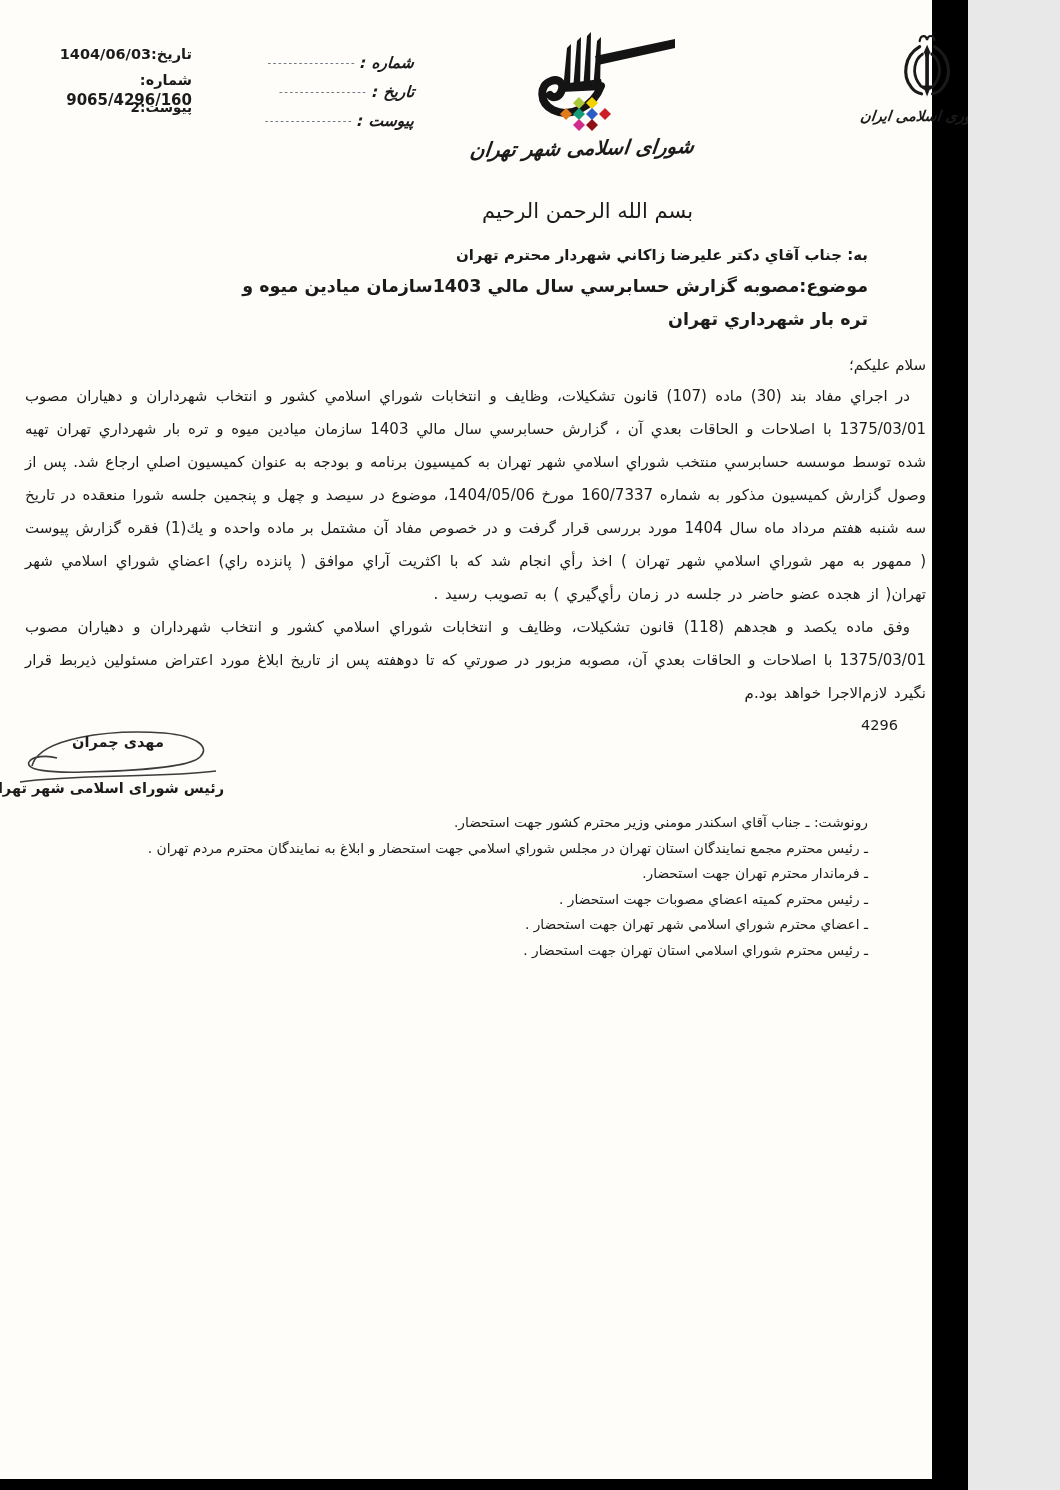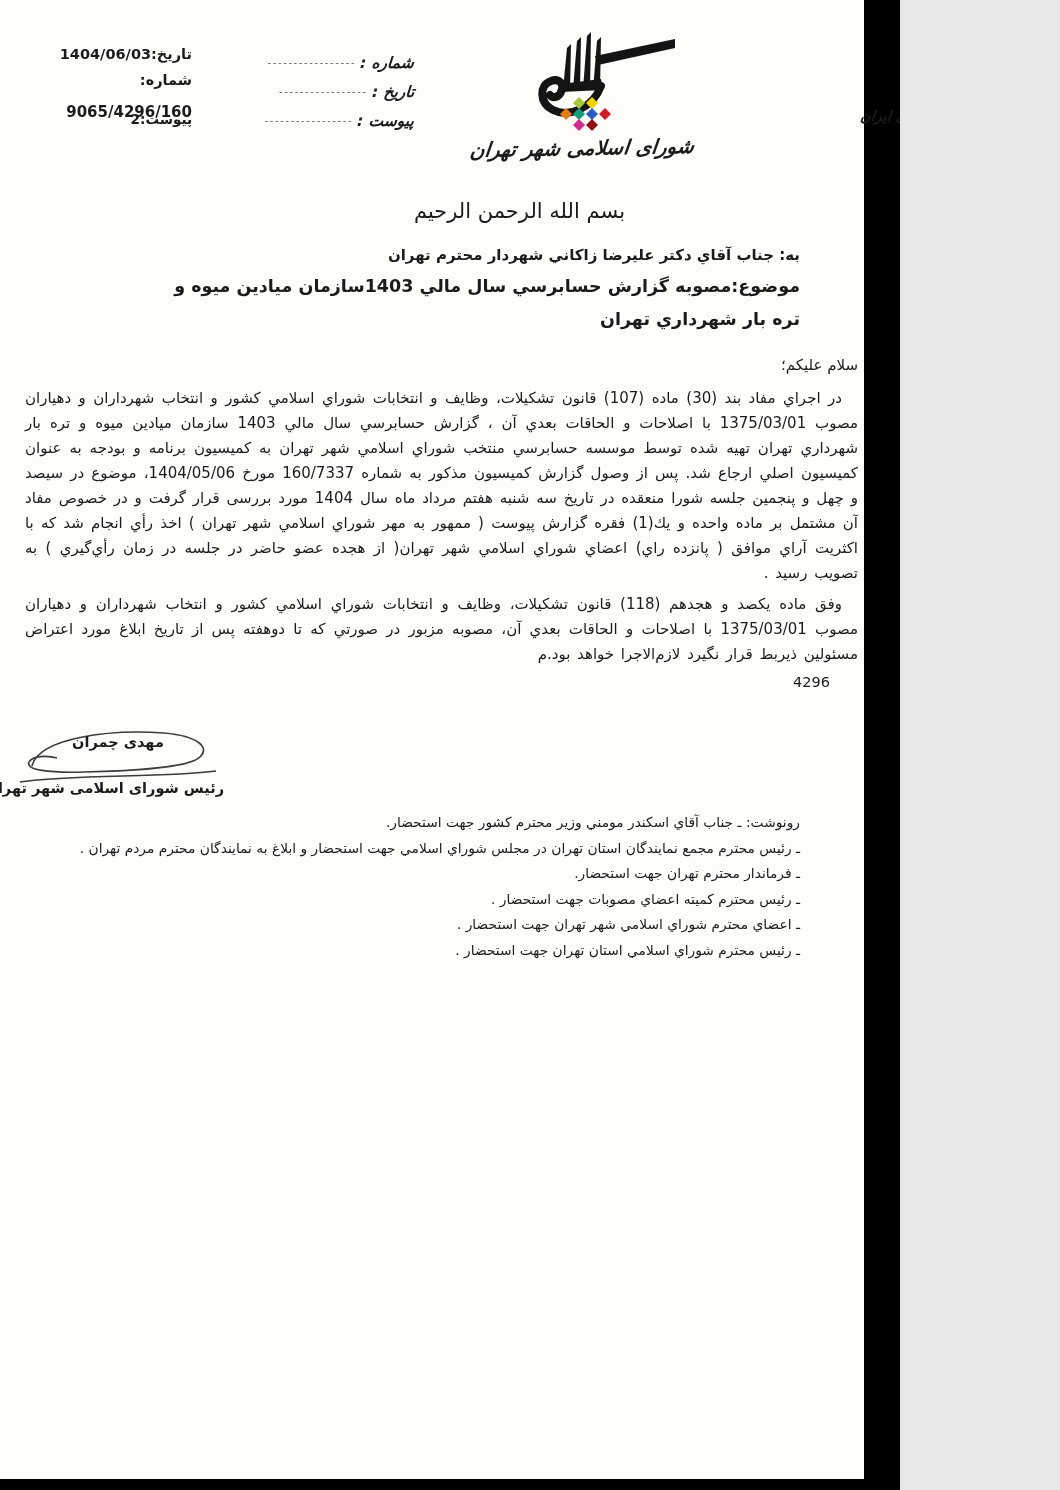--- a/index.html
+++ b/index.html
@@ -1,28 +1,28 @@
 <!DOCTYPE html>
 <html lang="fa"><head>
 <meta charset="utf-8">
 <style>
   html,body{margin:0;padding:0;background:#e8e8e8;}
   #page{
-    position:relative;width:900px;height:1490px;background:#fefdfa;overflow:hidden;
+    position:relative;width:968px;height:1490px;background:#fefdfa;overflow:hidden;
     font-family:"DejaVu Sans", sans-serif;color:#1b1b1b;
   }
   
   .scan-right{position:absolute;top:0;right:0;width:36px;height:100%;background:#000;}
   .scan-bottom{position:absolute;bottom:0;left:0;width:100%;height:11px;background:#000;}
   .scan-line{position:absolute;left:994px;top:46px;width:2px;height:120px;background:#a9a59a;opacity:.65;}
 
   
   .stamp{position:absolute;top:46px;left:40px;width:152px;direction:rtl;text-align:right;font-weight:bold;}
   .stamp .s-date{font-size:14.5px;margin-bottom:10px;}
-  .stamp .s-numlbl{font-size:14.5px;margin-bottom:15px;}
+  .stamp .s-numlbl{font-size:14.5px;margin-bottom:3px;}
   .stamp .s-num{font-size:15px;}
   .stamp .s-att{font-size:13.5px;margin-top:-10px;}
 
   
   .formf{position:absolute;top:48px;left:224px;width:190px;direction:rtl;}
   .formf .frow{display:flex;align-items:center;height:29px;gap:4px;}
   .formf .flbl{font-style:italic;font-weight:bold;font-size:15.5px;white-space:nowrap;transform:skewX(-4deg);}
   .formf .fdots{direction:ltr;color:#5a6670;font-size:10px;letter-spacing:1.6px;white-space:nowrap;overflow:hidden;max-width:118px;}
 
   
@@ -32,21 +32,21 @@
   
   .emblem{position:absolute;top:30px;left:850px;width:156px;text-align:center;}
   .emblem .caption{font-size:14.5px;font-weight:bold;font-style:italic;margin-top:0;white-space:nowrap;transform:skewX(-6deg);}
 
   
   .letter{position:absolute;top:196px;left:25px;right:42px;direction:rtl;}
   .bismillah{font-size:21px;line-height:30px;text-align:right;padding-left:0;margin:0 233px 17px 0;}
   .to-line{font-weight:bold;font-size:15px;line-height:24px;margin:9px 58px 0 0;}
   .subject{font-weight:bold;font-size:17.5px;line-height:33px;width:648px;margin:3px 58px 0 auto;}
   .salutation{font-size:15px;line-height:30px;margin:14px 0 0 0;}
-  .bodyp{font-size:15px;line-height:25px;text-align:justify;text-indent:16px;margin:6px 0 0 0;word-spacing:2px;}
+  .bodyp{font-size:15px;line-height:33px;text-align:justify;text-indent:16px;margin:0 0 0 0;word-spacing:2px;}
   .refnum{font-size:14.5px;line-height:30px;margin:0 28px 0 0;text-align:right;}
 
   
   .sig{position:absolute;top:724px;left:12px;width:212px;text-align:center;}
   .sig .flourish{position:absolute;top:0;left:0;}
   .sig .sig-name{position:relative;font-size:14.5px;font-weight:bold;top:10px;direction:rtl;}
   .sig .sig-title{position:relative;font-size:14.5px;font-weight:bold;top:40px;direction:rtl;white-space:nowrap;}
 
   
   .cc{position:absolute;top:810px;left:25px;right:42px;direction:rtl;text-align:right;}

